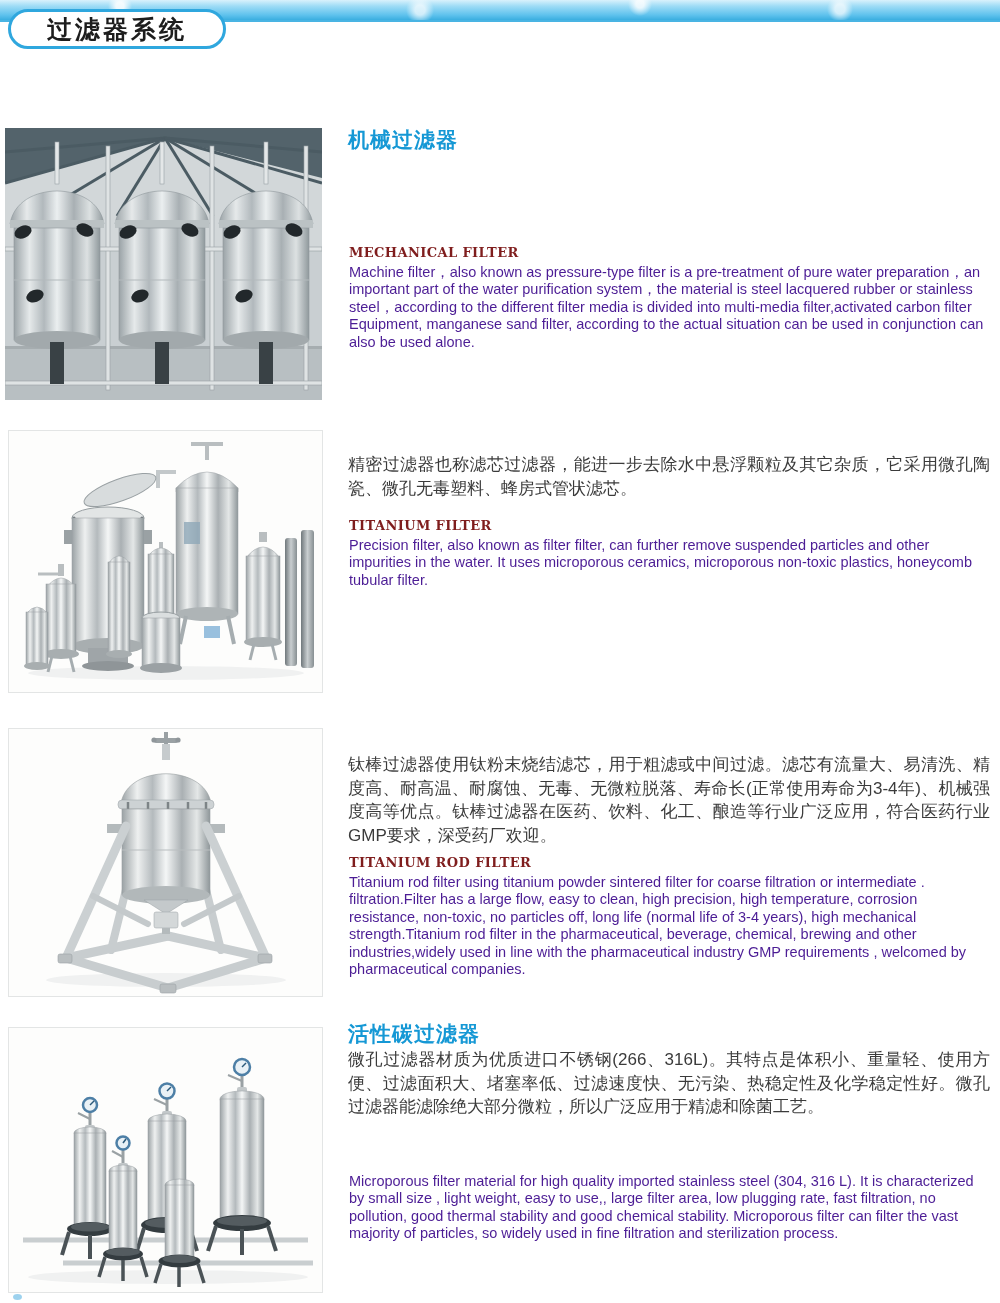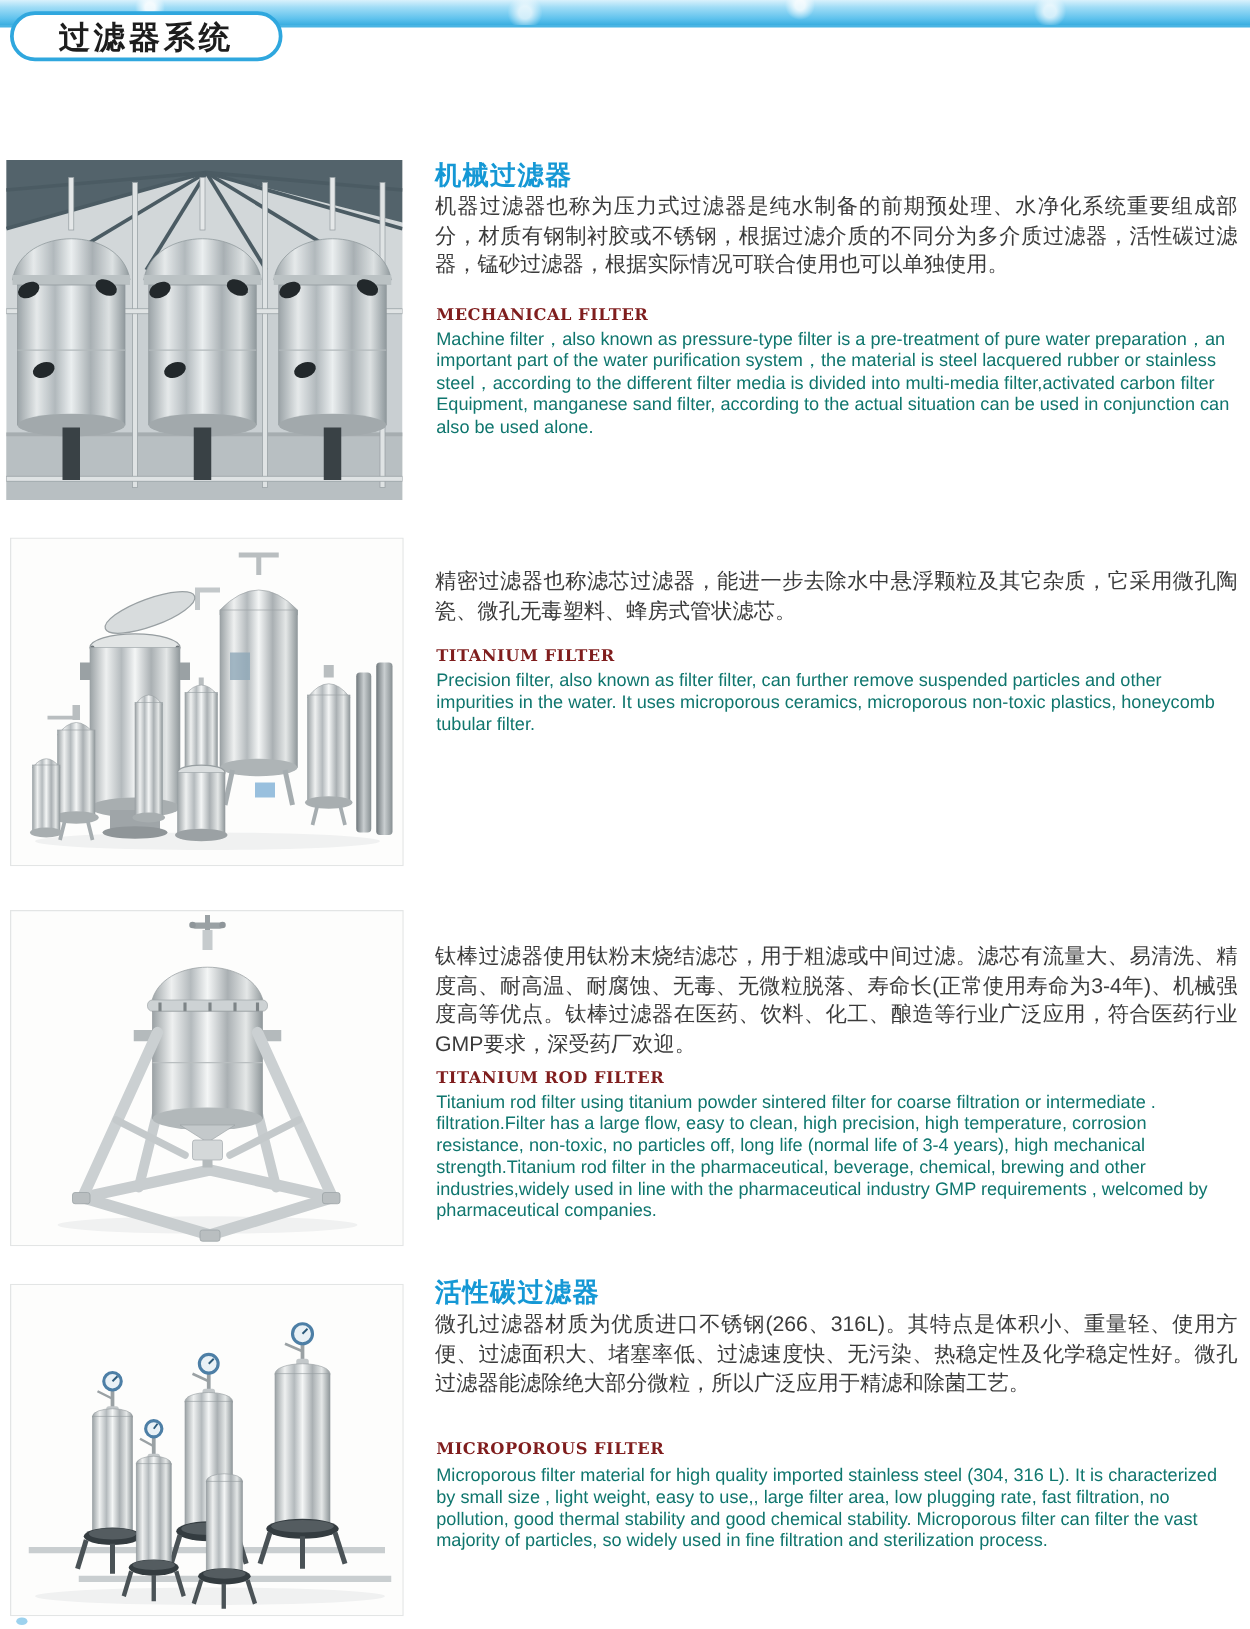--- a/index.html
+++ b/index.html
@@ -15,21 +15,21 @@
       linear-gradient(180deg,#d9f1fc 0%,#9fdcf6 30%,#5fc2ed 75%,#3aaee0 100%);
     border-bottom:2px solid #49b4e3;}
   .title-pill{position:absolute;left:8px;top:9px;width:212px;height:34px;background:#ffffff;
     border:3px solid #2fa7de;border-radius:20px;display:flex;align-items:flex-end;justify-content:center;
     font-size:25px;font-weight:600;color:#1d1d1d;letter-spacing:3px;}
   
   .zh-title{position:absolute;left:348px;width:640px;font-size:21px;font-weight:bold;color:#1598d5;letter-spacing:1px;}
   .zh-body{position:absolute;left:348px;width:642px;font-size:17px;line-height:23.5px;color:#3b3b3b;text-align:justify;}
   .en-title{position:absolute;left:349px;width:640px;font-family:"DejaVu Serif","Liberation Serif",serif;
     font-weight:bold;font-size:13px;color:#7f1d1d;letter-spacing:.4px;}
-  .en-body{position:absolute;left:349px;width:640px;font-size:14.5px;line-height:17.4px;color:#0f766e;}
+  .en-body{position:absolute;left:349px;width:640px;font-size:14.5px;line-height:17.4px;color:#4c1d95;}
   .fig{position:absolute;margin:0;}
   .fig svg{display:block;}
   .corner-mark{position:absolute;left:13px;top:1294px;width:9px;height:6px;background:#85c7ea;border-radius:50%;opacity:.8;}
 </style>
 </head>
 <body>
 
 <div class="page">
 
   <div class="top-band"></div>
@@ -109,21 +109,20 @@
           <ellipse cx="227" cy="104" rx="9" ry="6" fill="#15191b" transform="rotate(-25 227 104)"></ellipse>
           <ellipse cx="289" cy="102" rx="9" ry="6" fill="#15191b" transform="rotate(25 289 102)"></ellipse>
           <ellipse cx="239" cy="168" rx="9" ry="6" fill="#15191b" transform="rotate(-20 239 168)"></ellipse>
         </g>
       </g>
       <rect x="0" y="0" width="317" height="272" fill="#9fb4bc" opacity=".10"></rect>
     </svg>
   </figure>
 
   <div class="zh-title" style="top:126px">机械过滤器</div>
-  <div class="zh-body" style="top:153px">机器过滤器也称为压力式过滤器是纯水制备的前期预处理、水净化系统重要组成部分，材质有钢制衬胶或不锈钢，根据过滤介质的不同分为多介质过滤器，活性碳过滤器，锰砂过滤器，根据实际情况可联合使用也可以单独使用。</div>
   <div class="en-title" style="top:245px">MECHANICAL FILTER</div>
   <div class="en-body" style="top:264px">Machine filter，also known as pressure-type filter is a pre-treatment of pure water preparation，an important part of the water purification system，the material is steel lacquered rubber or stainless steel，according to the different filter media is divided into multi-media filter,activated carbon filter Equipment, manganese sand filter, according to the actual situation can be used in conjunction can also be used alone.</div>
 
   <figure class="fig" style="left:8px;top:430px">
     <svg width="315" height="263" viewBox="0 0 315 263">
       <defs>
         <linearGradient id="g2m" x1="0" y1="0" x2="1" y2="0">
           <stop offset="0" stop-color="#9ba2a5"></stop>
             <stop offset=".18" stop-color="#eef0f0"></stop>
           <stop offset=".35" stop-color="#b4babd"></stop>
@@ -391,17 +390,16 @@
           <line x1="153" y1="237" x2="147" y2="256"></line>
             <line x1="190" y1="237" x2="196" y2="256"></line>
             <line x1="171" y1="240" x2="171" y2="260"></line>
         </g>
       </g>
     </svg>
   </figure>
 
   <div class="zh-title" style="top:1020px">活性碳过滤器</div>
   <div class="zh-body" style="top:1048px">微孔过滤器材质为优质进口不锈钢(266、316L)。其特点是体积小、重量轻、使用方便、过滤面积大、堵塞率低、过滤速度快、无污染、热稳定性及化学稳定性好。微孔过滤器能滤除绝大部分微粒，所以广泛应用于精滤和除菌工艺。</div>
-  <div class="en-title" style="top:1152px">MICROPOROUS FILTER</div>
   <div class="en-body" style="top:1173px">Microporous filter material for high quality imported stainless steel (304, 316 L). It is characterized by small size , light weight, easy to use,, large filter area, low plugging rate, fast filtration,  no pollution, good thermal stability and good chemical stability. Microporous filter can  filter the vast majority of  particles, so widely used in fine filtration and sterilization process.</div>
 
   <div class="corner-mark"></div>
 </div>
 
 </body></html>

